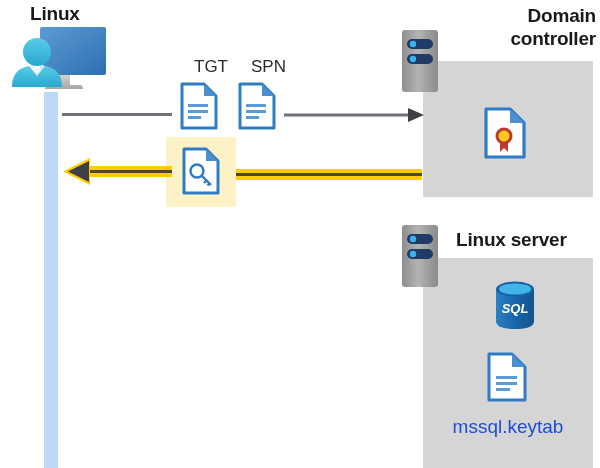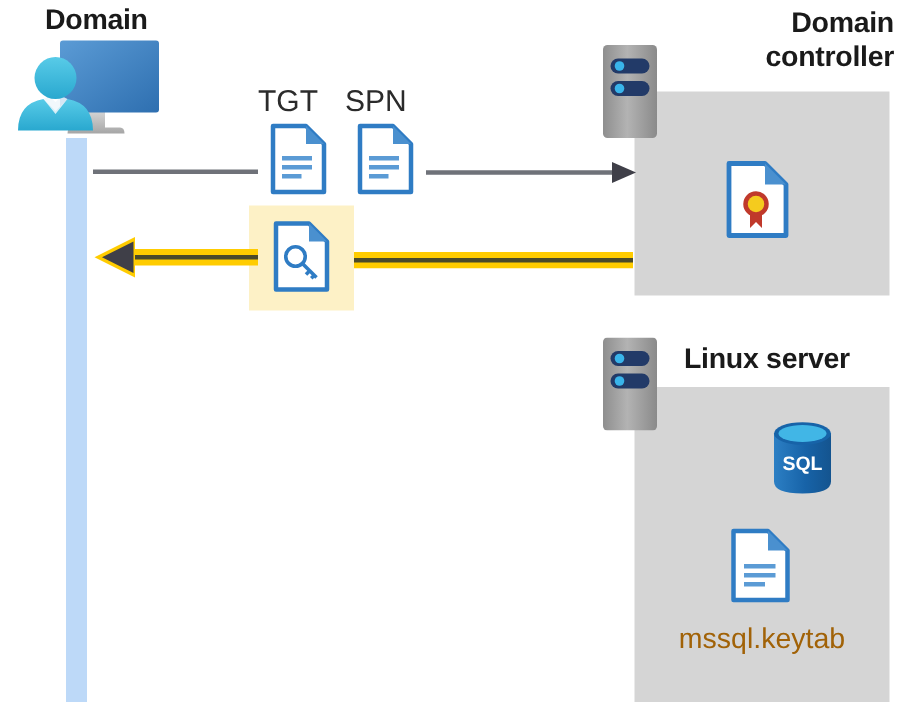--- a/index.html
+++ b/index.html
@@ -70,33 +70,33 @@
     width: 70px; height: 70px;
     background: #fdf1c6;
   }
 
   
   #doc-tgt  { left: 180px; top: 82px;  width: 38px; height: 48px; }
   #doc-spn  { left: 238px; top: 82px;  width: 38px; height: 48px; }
   #doc-key  { left: 182px; top: 147px; width: 38px; height: 48px; }
   #doc-cert { left: 484px; top: 107px; width: 42px; height: 52px; }
   #doc-keytab { left: 487px; top: 352px; width: 40px; height: 50px; }
-  #icon-sql { left: 512px; top: 280px; width: 46px; height: 50px; }
+  #icon-sql { left: 492px; top: 280px; width: 46px; height: 50px; font-style: italic; }
 
   
   .doc-label {
-    font-size: 20px;
+    font-size: 17px;
     color: #2b2b2b;
-    text-align: left;
+    text-align: right;
   }
   #label-tgt { left: 172px; top: 57px; width: 56px; }
   #label-spn { left: 230px; top: 57px; width: 56px; }
   #label-keytab {
     left: 423px; top: 416px; width: 170px;
-    font-size: 19px; color: #a16207; text-align: center;
+    font-size: 19px; color: #1d4ed8; text-align: center;
   }
 </style>
 </head>
 <body>
 
 <div id="diagram">
 
   <div class="abs" id="client-lifeline"></div>
 
   <div class="abs" id="client-icon">
@@ -121,21 +121,21 @@
       <rect x="34" y="2" width="66" height="48" rx="2" fill="url(#monGrad)"></rect>
 
       <path d="M6 62 q0 -18 17 -21 l8 8 l8 -8 q17 3 17 21 z" fill="url(#personGrad)"></path>
 
       <path d="M23 41 l8 10 l8 -10 l-4 -2 l-4 4 l-4 -4 z" fill="#eef7fb" opacity="0.85"></path>
 
       <circle cx="31" cy="27" r="14" fill="url(#personGrad)"></circle>
     </svg>
   </div>
 
-  <div class="abs title" id="client-title">Domain</div>
+  <div class="abs title" id="client-title">Linux</div>
 
   <div class="abs gray-box" id="dc-box"></div>
 
   <div class="abs server-glyph" id="dc-server">
     <svg width="36" height="62" viewBox="0 0 36 62">
       <defs>
         <linearGradient id="srvGrad1" x1="0" y1="0" x2="1" y2="0">
           <stop offset="0%" stop-color="#8e8e8e"></stop>
           <stop offset="45%" stop-color="#b3b3b3"></stop>
           <stop offset="100%" stop-color="#8a8a8a"></stop>

